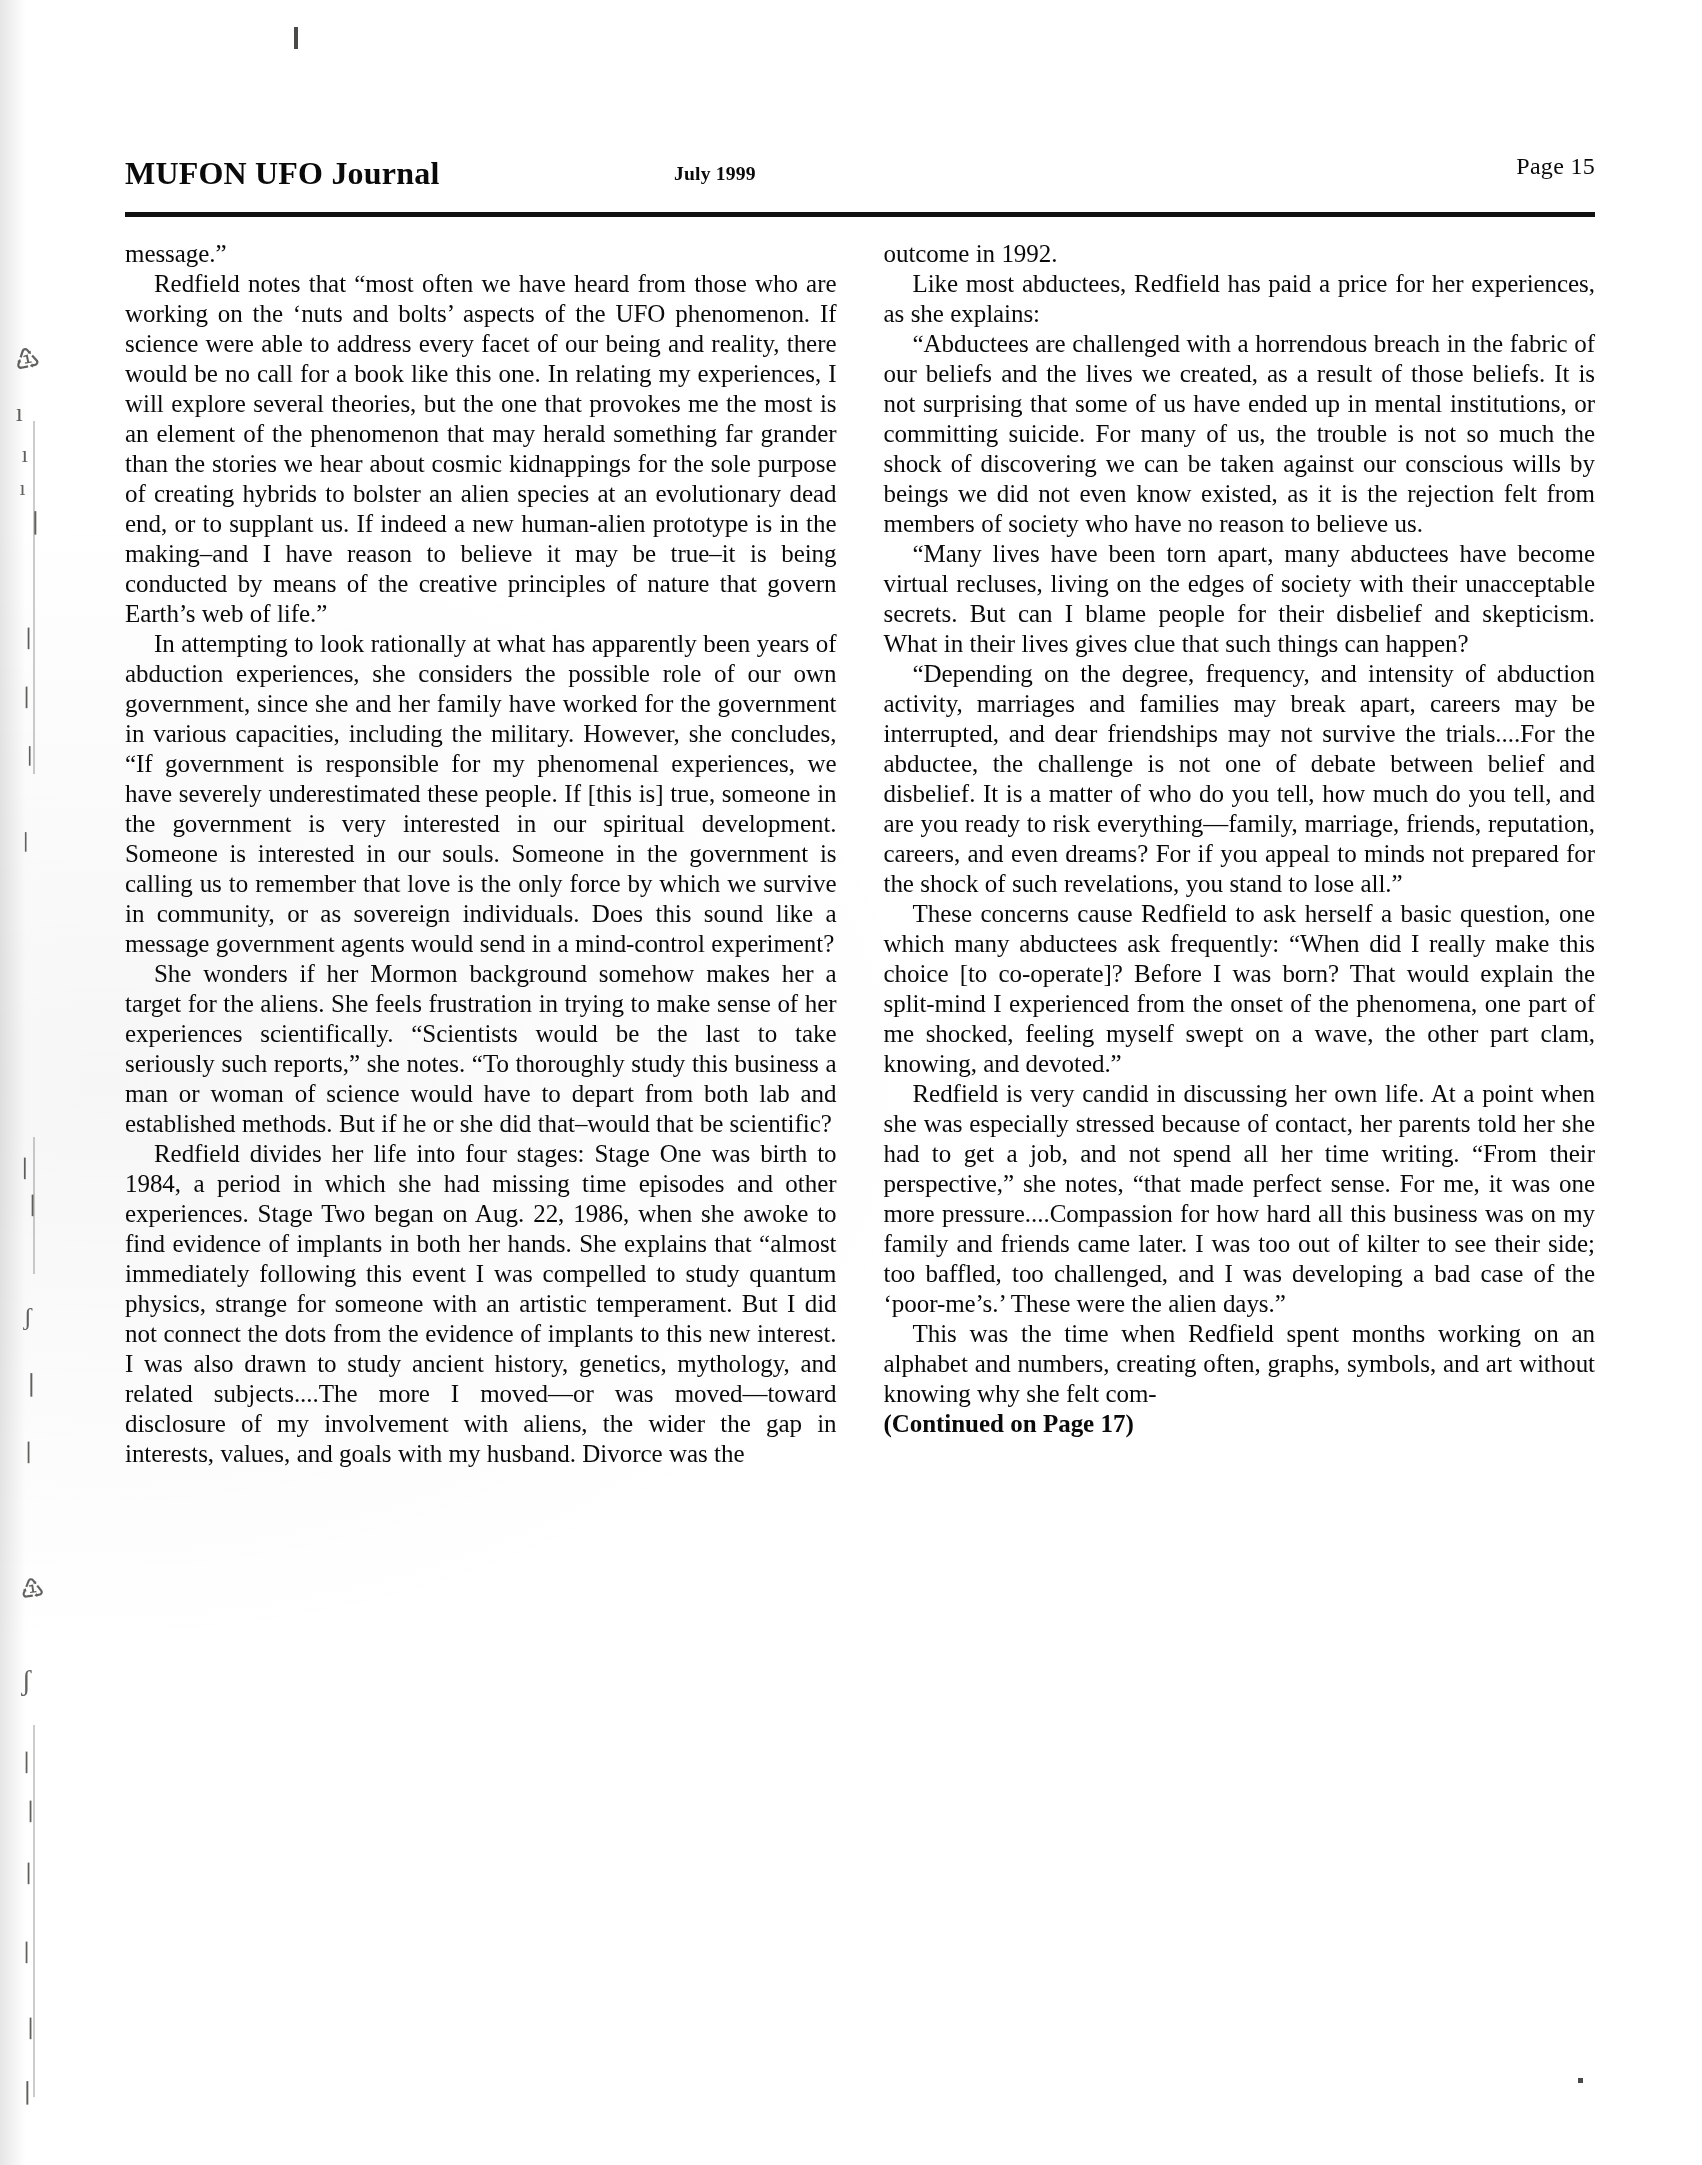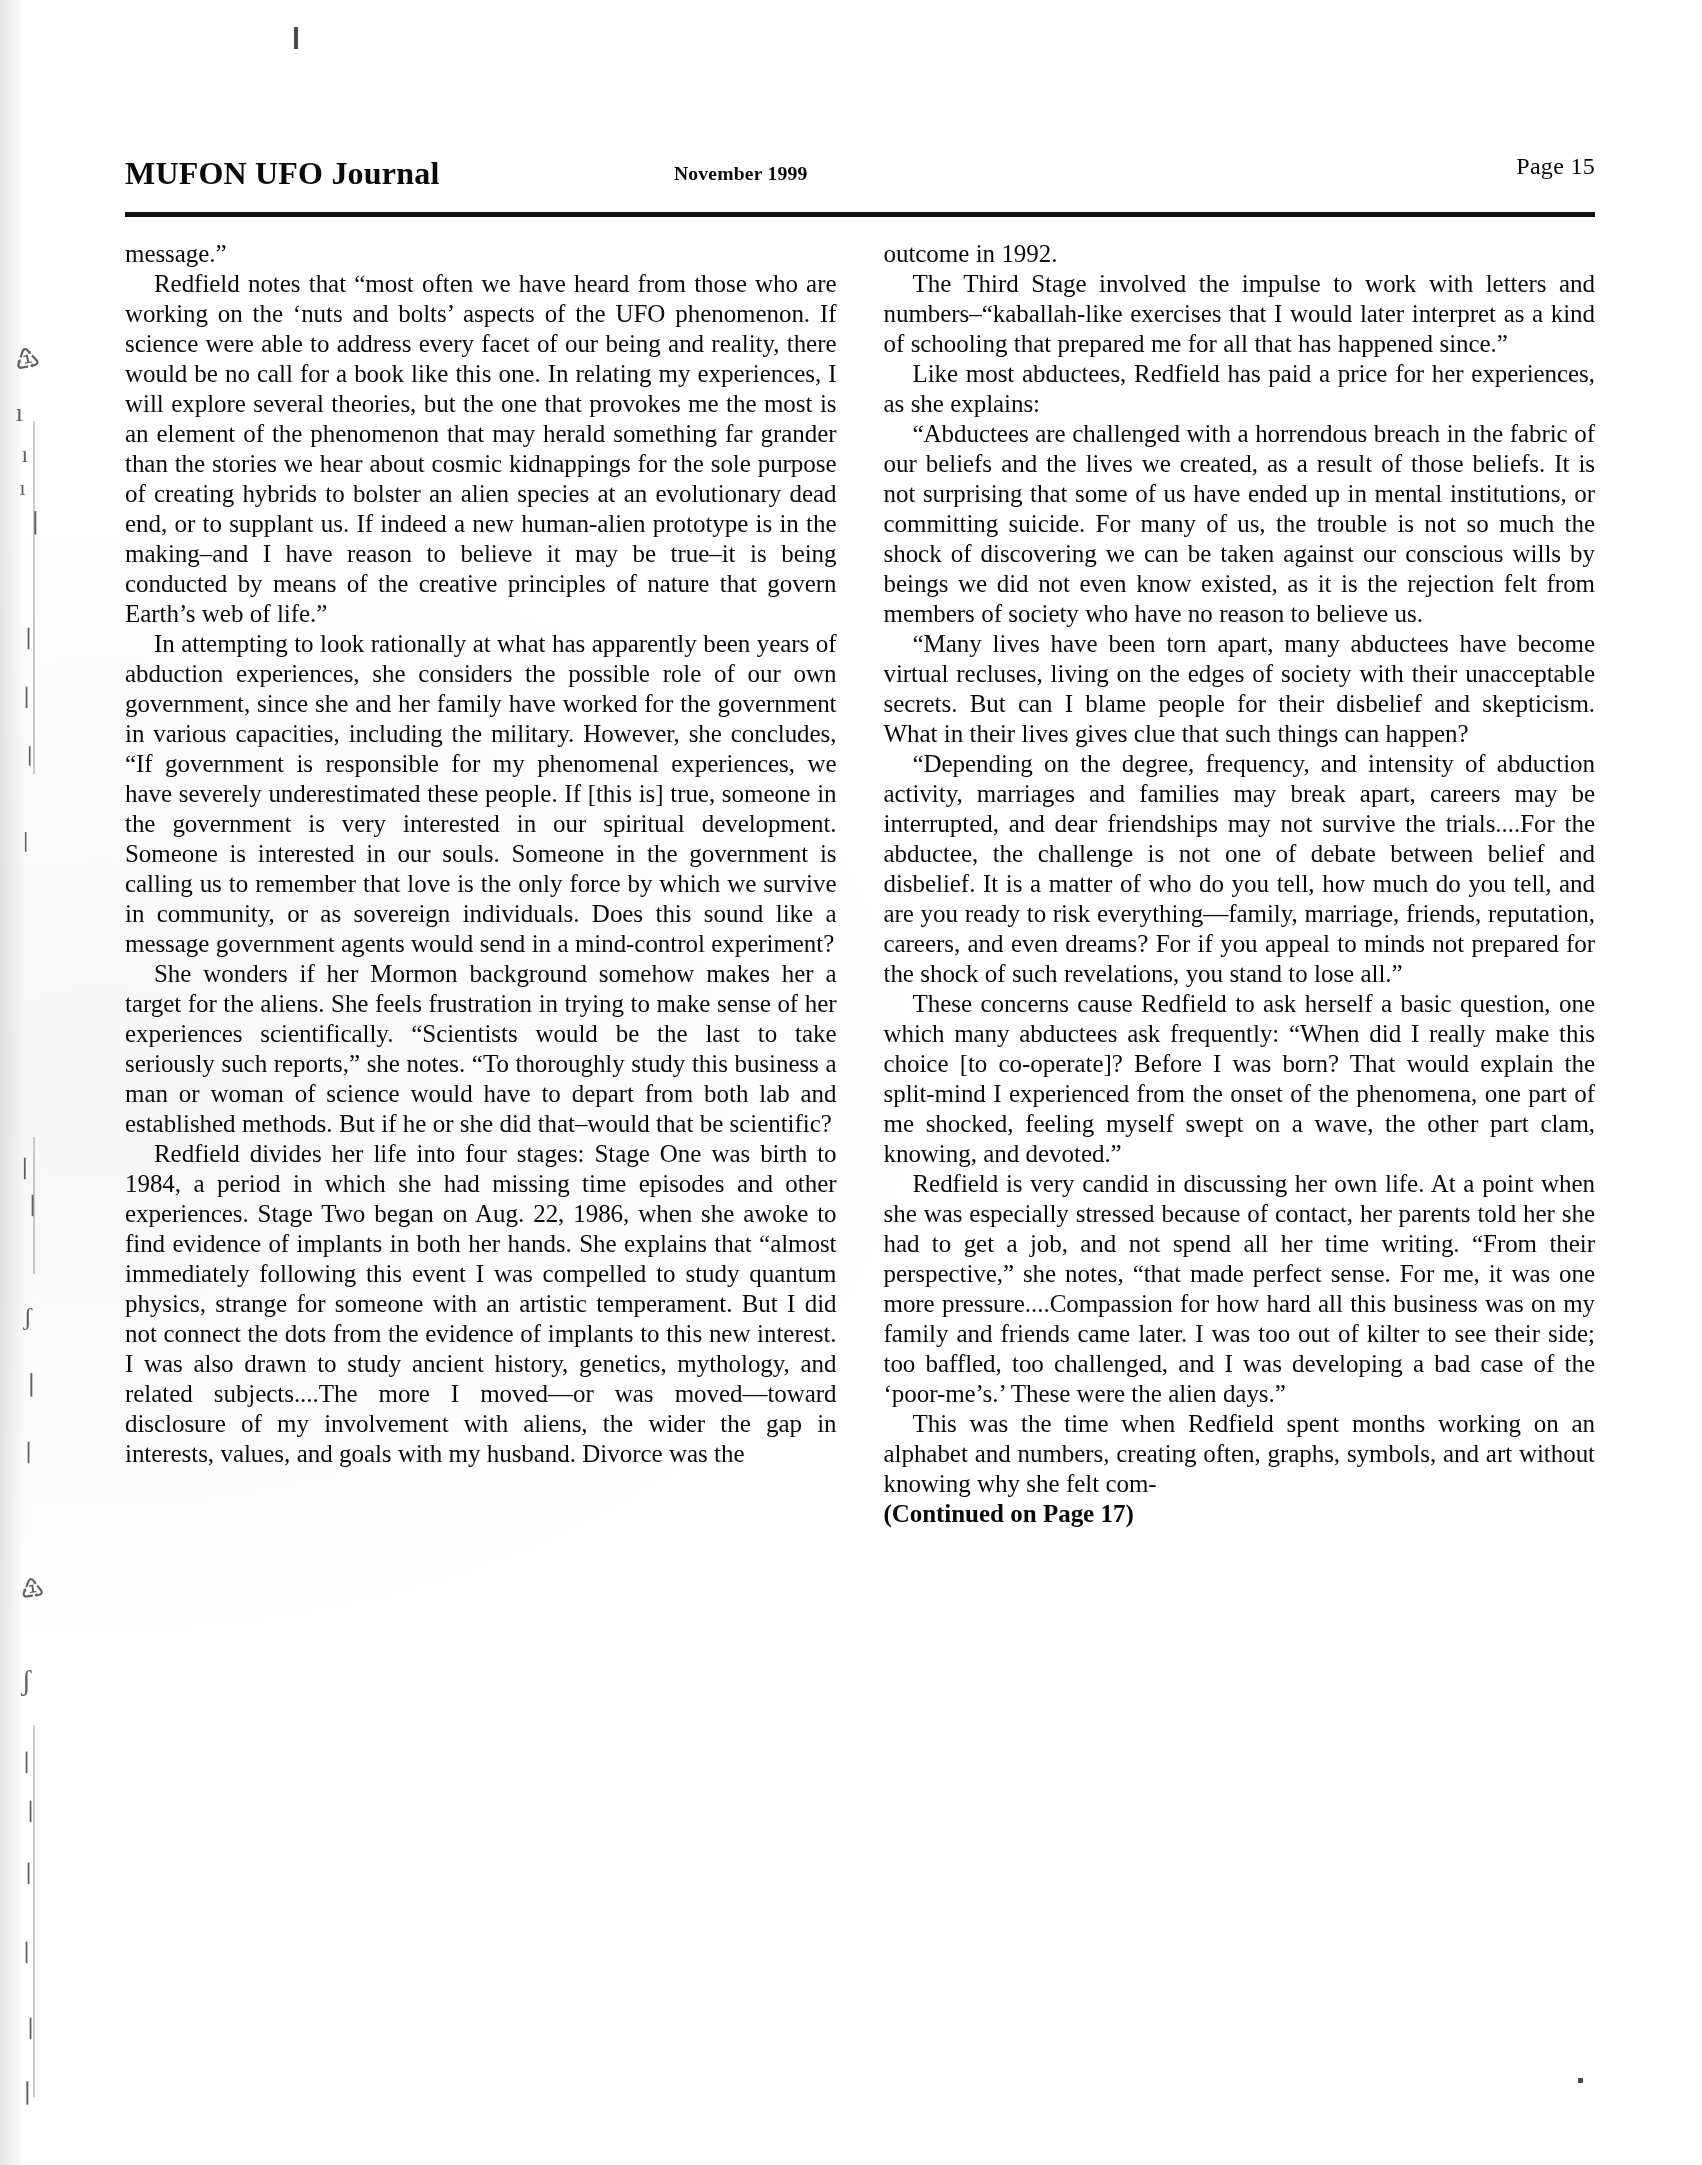--- a/index.html
+++ b/index.html
@@ -188,37 +188,36 @@
       <div class="glyph" style="left: 21.6px; top: 1800px; font-size: 21.6px;">❘</div>
       <div class="glyph" style="left: 19.6px; top: 1862px; font-size: 21.6px;">❘</div>
       <div class="glyph" style="left: 17.6px; top: 1941px; font-size: 21.6px;">❘</div>
       <div class="glyph" style="left: 21.6px; top: 2017px; font-size: 21.6px;">❘</div>
       <div class="glyph" style="left: 17.6px; top: 2080px; font-size: 23.5px;">❘</div>
     </div>
 
   <div id="masthead">
     <div class="masthead-row">
       <div class="journal-title">MUFON UFO Journal</div>
-      <div class="issue-date">November 1999</div>
+      <div class="issue-date">July 1999</div>
       <div class="page-number">Page 15</div>
     </div>
     <div class="masthead-rule"></div>
   </div>
 
   <div id="columns">
     <div class="column" id="column-left">
         <p class="paragraph">message.”</p>
         <p class="paragraph indent">Redfield notes that “most often we have heard from those who are working on the ‘nuts and bolts’ aspects of the UFO phenomenon.  If science were able to address every facet of our being and reality, there would be no call for a book like this one.  In relating my experiences, I will explore several theories, but the one that provokes me the most is an element of the phenomenon that may herald something far grander than the stories we hear about cosmic kidnappings for the sole purpose of creating hybrids to bolster an alien species at an evolutionary dead end, or to supplant us.  If indeed a new human-alien prototype is in the making–and I have reason to believe it may be true–it is being conducted by means of the creative principles of nature that govern Earth’s web of life.”</p>
         <p class="paragraph indent">In attempting to look rationally at what has apparently been years of abduction experiences, she considers the possible role of our own government, since she and her family have worked for the government in various capacities, including the military.  However, she concludes, “If government is responsible for my phenomenal experiences, we have severely underestimated these people.  If [this is] true, someone in the government is very interested in our spiritual development.  Someone is interested in our souls.  Someone in the government is calling us to remember that love is the only force by which we survive in community, or as sovereign individuals.  Does this sound like a message government agents would send in a mind-control experiment?</p>
         <p class="paragraph indent">She wonders if her Mormon background somehow makes her a target for the aliens.  She feels frustration in trying to make sense of her experiences scientifically.  “Scientists would be the last to take seriously such reports,” she notes. “To thoroughly study this business a man or woman of science would have to depart from both lab and established methods.  But if he or she did that–would that be scientific?</p>
         <p class="paragraph indent last-line-left">Redfield divides her life into four stages: Stage One was birth to 1984, a period in which she had missing time episodes and other experiences.  Stage Two began on Aug. 22, 1986, when she awoke to find evidence of implants in both her hands.  She explains that “almost immediately following this event I was compelled to study quantum physics, strange for someone with an artistic temperament.  But I did not connect the dots from the evidence of implants to this new interest.  I was also drawn to study ancient history, genetics, mythology, and related subjects....The more I moved—or was moved—toward disclosure of my involvement with aliens, the wider the gap in interests, values, and goals with my husband.  Divorce was the</p>
       </div>
     <div class="column" id="column-right">
         <p class="paragraph">outcome in 1992.</p>
-        <p class="paragraph indent">The Third Stage involved the impulse to work with letters and numbers–“kaballah-like exercises that I would later interpret as a kind of schooling that prepared me for all that has happened since.”</p>
         <p class="paragraph indent">Like most abductees, Redfield has paid a price for her experiences, as she explains:</p>
         <p class="paragraph indent">“Abductees are challenged with a horrendous breach in the fabric of our beliefs and the lives we created, as a result of those beliefs.  It is not surprising that some of us have ended up in mental institutions, or committing suicide.  For many of us, the trouble is not so much the shock of discovering we can be taken against our conscious wills by beings we did not even know existed, as it is the rejection felt from members of society who have no reason to believe us.</p>
         <p class="paragraph indent">“Many lives have been torn apart, many abductees have become virtual recluses, living on the edges of society with their unacceptable secrets.  But can I blame people for their disbelief and skepticism.  What in their lives gives clue that such things can happen?</p>
         <p class="paragraph indent">“Depending on the degree, frequency, and intensity of abduction activity, marriages and families may break apart, careers may be interrupted, and dear friendships may not survive the trials....For the abductee, the challenge is not one of debate between belief and disbelief.  It is a matter of who do you tell, how much do you tell, and are you ready to risk everything—family, marriage, friends, reputation, careers, and even dreams?  For if you appeal to minds not prepared for the shock of such revelations, you stand to lose all.”</p>
         <p class="paragraph indent">These concerns cause Redfield to ask herself a basic question, one which many abductees ask frequently: “When did I really make this choice [to co-operate]?  Before I was born? That would explain the split-mind I experienced from the onset of the phenomena, one part of me shocked, feeling myself swept on a wave, the other part clam, knowing, and devoted.”</p>
         <p class="paragraph indent">Redfield is very candid in discussing her own life.  At a point when she was especially stressed because of contact, her parents told her she had to get a job, and not spend all her time writing.  “From their perspective,” she notes, “that made perfect sense.  For me, it was one more pressure....Compassion for how hard all this business was on my family and friends came later.  I was too out of kilter to see their side; too baffled, too challenged, and I was developing a bad case of the ‘poor-me’s.’ These were the alien days.”</p>
         <p class="paragraph indent last-line-left">This was the time when Redfield spent months working on an alphabet and numbers, creating often, graphs, symbols, and art without knowing why she felt com-</p>
         <p class="continued">(Continued on Page 17)</p>
       </div>
   </div>

